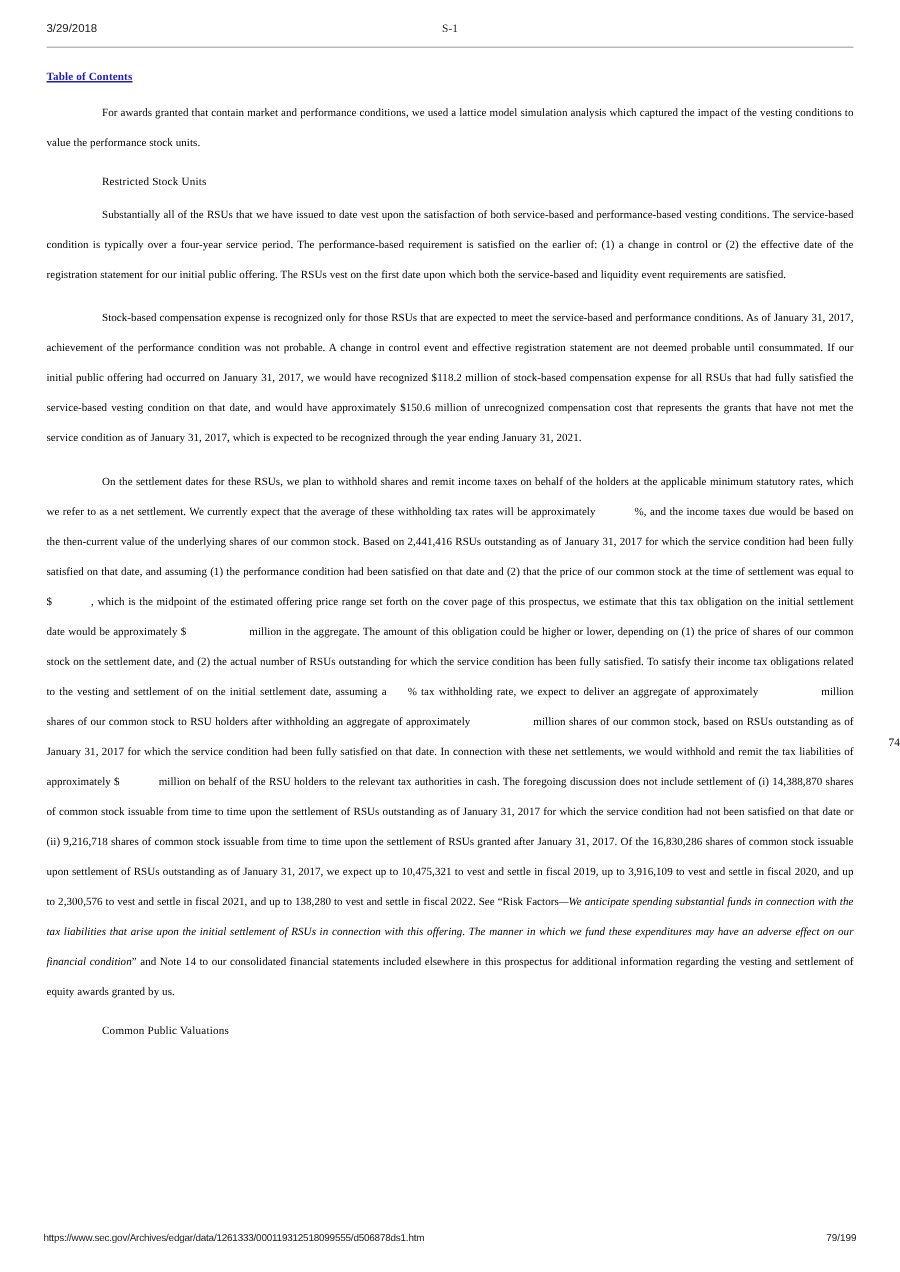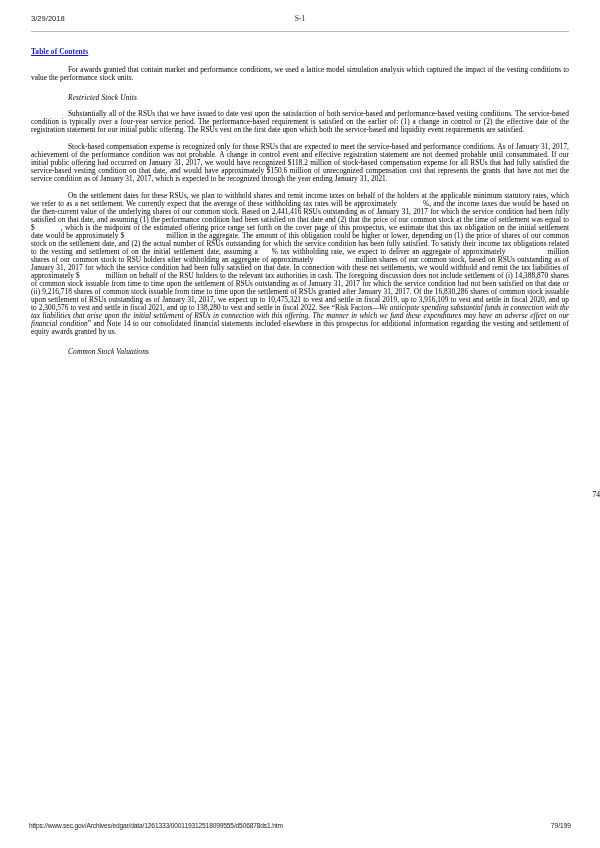--- a/index.html
+++ b/index.html
@@ -74,32 +74,31 @@
     font-weight: bold;
     color: #1a1ac0;
     text-decoration: underline;
     letter-spacing: 0.1px;
     cursor: pointer;
   }
 
   p.body-par {
     margin: 0 0 9px 0;
     font-size: 7.35px;
-    line-height: 8px;
+    line-height: 20px;
     text-align: justify;
     text-indent: 37px;
     letter-spacing: 0.005em;
     word-spacing: 0.01em;
   }
 
   h4.sub-head {
     margin: 11px 0 7px 0;
     font-size: 7.4px;
     line-height: 10px;
-    font-style: italic;
     font-weight: normal;
     text-indent: 37px;
     letter-spacing: 0.02em;
   }
 
   .it { font-style: italic; }
 
   
   .blank { display: inline-block; }
   .blank-sm  { width: 14px; }
@@ -159,21 +158,21 @@
     <p class="body-par">For awards granted that contain market and performance conditions, we used a lattice model simulation analysis which captured the impact of the vesting conditions to value the performance stock units.</p>
 
     <h4 class="sub-head">Restricted Stock Units</h4>
 
     <p class="body-par">Substantially all of the RSUs that we have issued to date vest upon the satisfaction of both service-based and performance-based vesting conditions. The service-based condition is typically over a four-year service period. The performance-based requirement is satisfied on the earlier of: (1) a change in control or (2) the effective date of the registration statement for our initial public offering. The RSUs vest on the first date upon which both the service-based and liquidity event requirements are satisfied.</p>
 
     <p class="body-par">Stock-based compensation expense is recognized only for those RSUs that are expected to meet the service-based and performance conditions. As of January 31, 2017, achievement of the performance condition was not probable. A change in control event and effective registration statement are not deemed probable until consummated. If our initial public offering had occurred on January 31, 2017, we would have recognized $118.2 million of stock-based compensation expense for all RSUs that had fully satisfied the service-based vesting condition on that date, and would have approximately $150.6 million of unrecognized compensation cost that represents the grants that have not met the service condition as of January 31, 2017, which is expected to be recognized through the year ending January 31, 2021.</p>
 
     <p class="body-par"><span>On the settlement dates for these RSUs, we plan to withhold shares and remit income taxes on behalf of the holders at the applicable minimum statutory rates, which we refer to as a net settlement. We currently expect that the average of these withholding tax rates will be approximately</span><span class="blank blank-md"></span><span>%, and the income taxes due would be based on the then-current value of the underlying shares of our common stock. Based on 2,441,416 RSUs outstanding as of January 31, 2017 for which the service condition had been fully satisfied on that date, and assuming (1) the performance condition had been satisfied on that date and (2) that the price of our common stock at the time of settlement was equal to $</span><span class="blank blank-md"></span><span>, which is the midpoint of the estimated offering price range set forth on the cover page of this prospectus, we estimate that this tax obligation on the initial settlement date would be approximately $</span><span class="blank blank-lg"></span><span>million in the aggregate. The amount of this obligation could be higher or lower, depending on (1) the price of shares of our common stock on the settlement date, and (2) the actual number of RSUs outstanding for which the service condition has been fully satisfied. To satisfy their income tax obligations related to the vesting and settlement of on the initial settlement date, assuming a</span><span class="blank blank-sm"></span><span>% tax withholding rate, we expect to deliver an aggregate of approximately</span><span class="blank blank-lg"></span><span>million shares of our common stock to RSU holders after withholding an aggregate of approximately</span><span class="blank blank-lg"></span><span>million shares of our common stock, based on RSUs outstanding as of January 31, 2017 for which the service condition had been fully satisfied on that date. In connection with these net settlements, we would withhold and remit the tax liabilities of approximately $</span><span class="blank blank-md"></span><span>million on behalf of the RSU holders to the relevant tax authorities in cash. The foregoing discussion does not include settlement of (i) 14,388,870 shares of common stock issuable from time to time upon the settlement of RSUs outstanding as of January 31, 2017 for which the service condition had not been satisfied on that date or (ii) 9,216,718 shares of common stock issuable from time to time upon the settlement of RSUs granted after January 31, 2017. Of the 16,830,286 shares of common stock issuable upon settlement of RSUs outstanding as of January 31, 2017, we expect up to 10,475,321 to vest and settle in fiscal 2019, up to 3,916,109 to vest and settle in fiscal 2020, and up to 2,300,576 to vest and settle in fiscal 2021, and up to 138,280 to vest and settle in fiscal 2022. See “Risk Factors</span><span class="it">—We anticipate spending substantial funds in connection with the tax liabilities that arise upon the initial settlement of RSUs in connection with this offering. The manner in which we fund these expenditures may have an adverse effect on our financial condition</span><span>” and Note 14 to our consolidated financial statements included elsewhere in this prospectus for additional information regarding the vesting and settlement of equity awards granted by us.</span></p>
 
-    <h4 class="sub-head">Common Stock Valuations</h4>
+    <h4 class="sub-head">Common Public Valuations</h4>
 
 
   </div>
 
   <div class="page-number">74</div>
 
   <div class="print-footer">
     <span class="url">https://www.sec.gov/Archives/edgar/data/1261333/000119312518099555/d506878ds1.htm</span>
     <span class="pager">79/199</span>
   </div>

